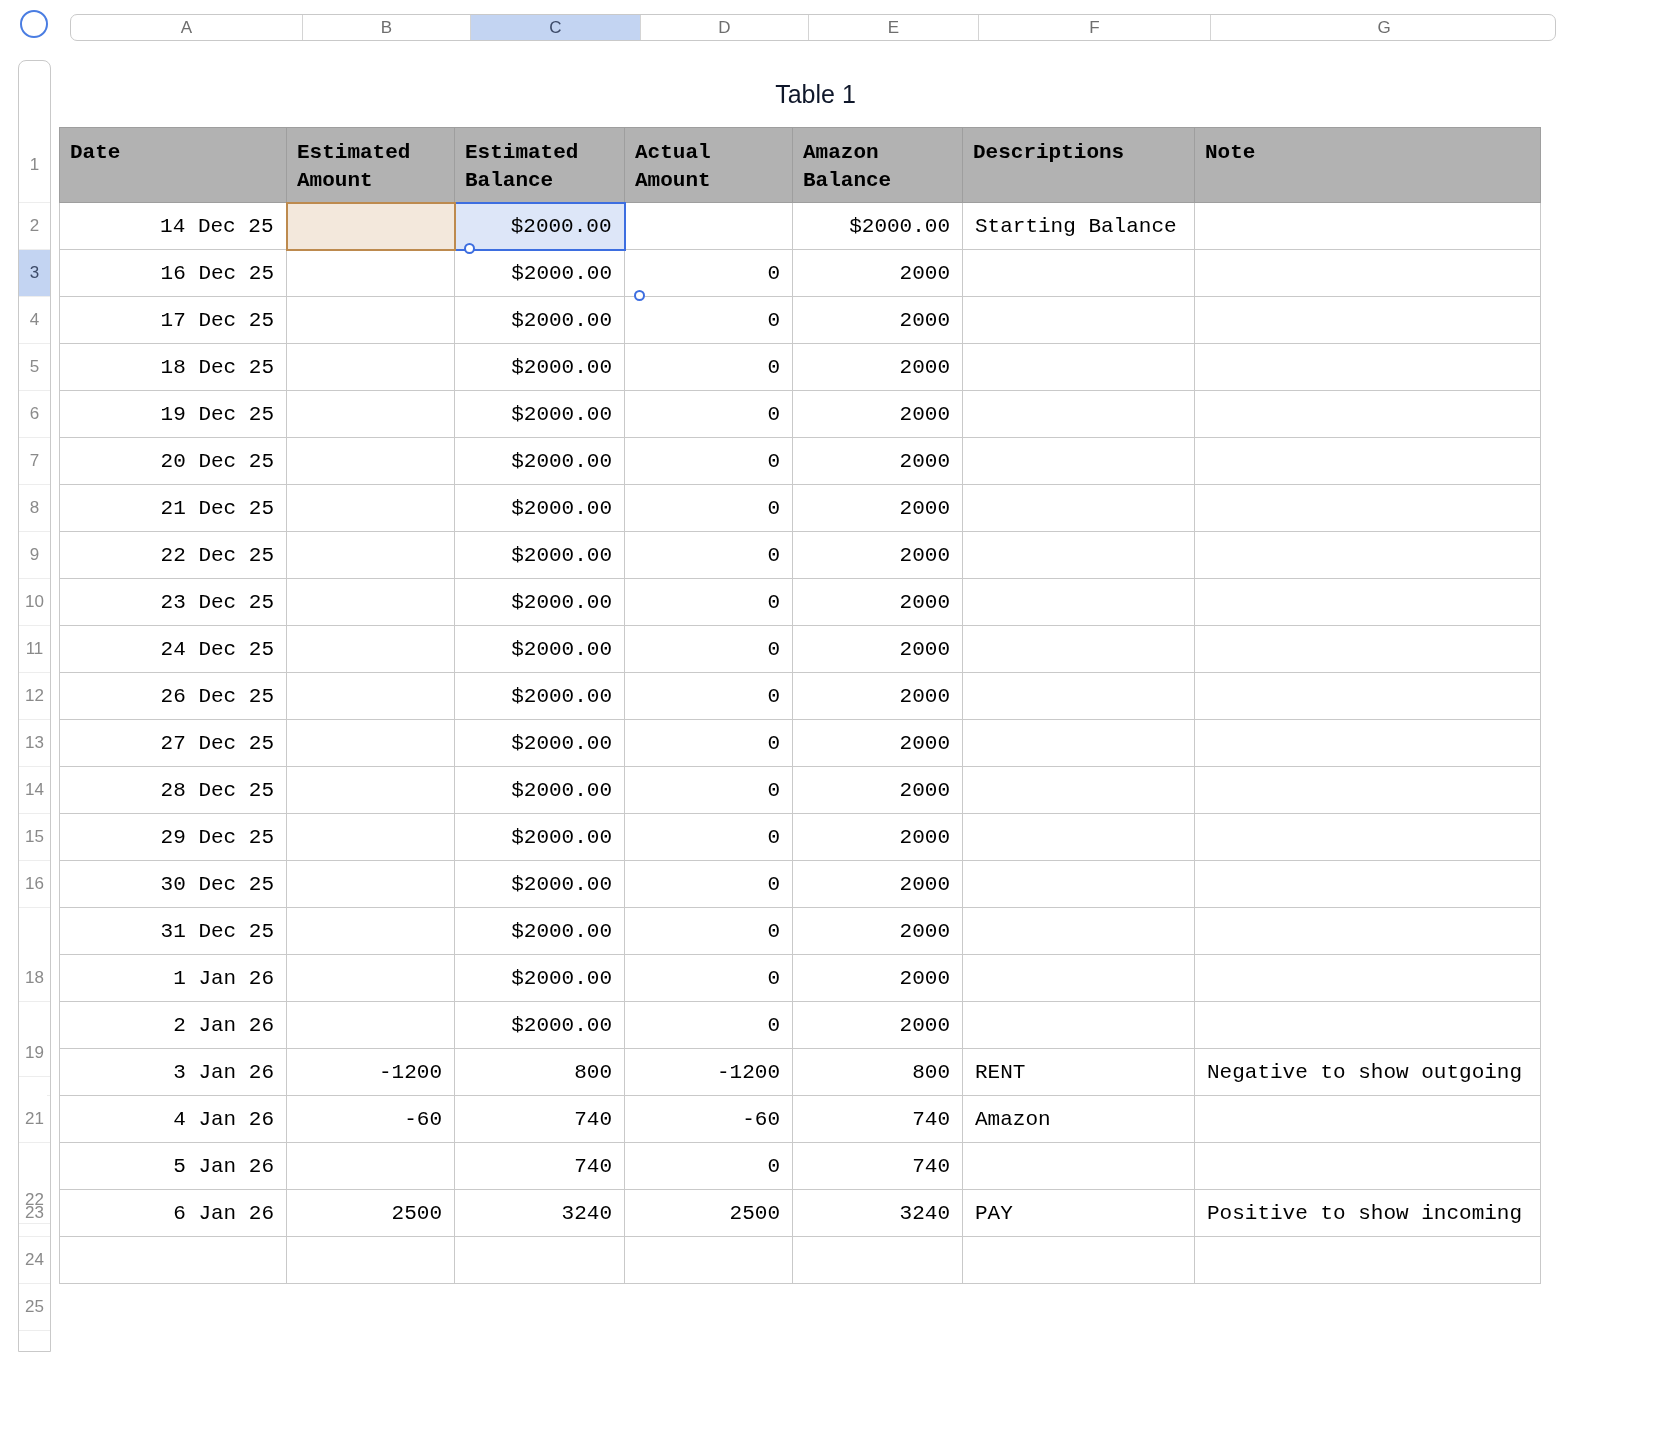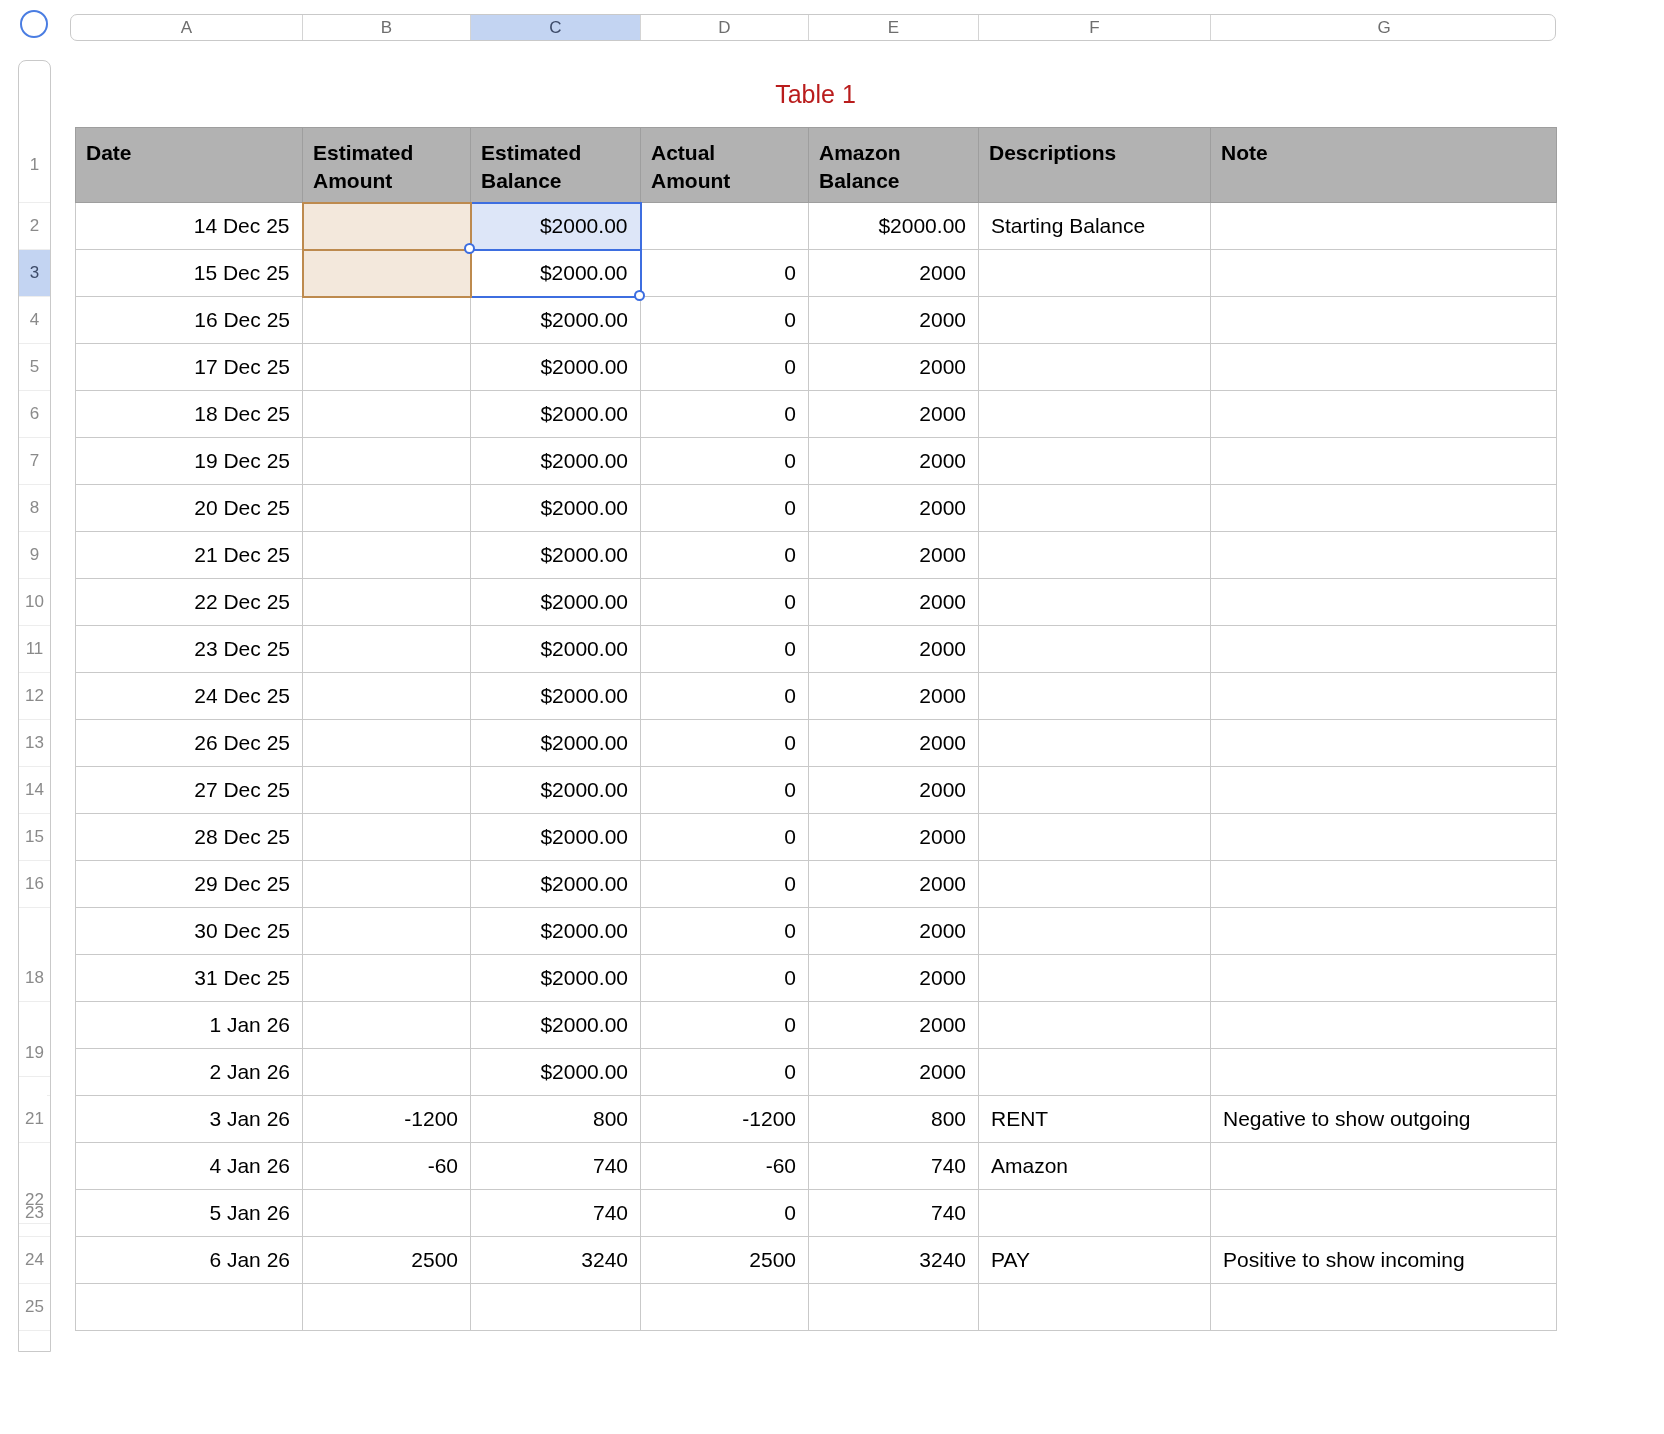--- a/index.html
+++ b/index.html
@@ -20,24 +20,24 @@
 
   
   .row-strip { position:absolute; left:18px; top:60px; width:33px; height:1292px;
     background:#fff; border:1px solid #c9c9c9; border-radius:8px 8px 0 0; overflow:hidden; }
   .row-tab { position:absolute; left:0; width:100%; display:flex; align-items:center;
     justify-content:center; color:#8a8a8a; font-size:17px; border-bottom:1px solid #ededed; }
   .row-tab.selected { background:#c3d4f2; color:#3c4a68; }
 
   
   .sheet-title { position:absolute; left:75px; top:80px; width:1481px; text-align:center;
-    font-size:25px; color:#b91c1c; }
-
-  
-  .table-wrap { position:absolute; left:75px; top:127px; width:1483px; height:1225px; overflow:hidden; }
+    font-size:25px; color:#0f172a; }
+
+  
+  .table-wrap { position:absolute; left:59px; top:127px; width:1483px; height:1225px; overflow:hidden;font-family:Liberation Mono, monospace; }
   table.sheet { border-collapse:collapse; table-layout:fixed; width:1481px; }
   table.sheet th { background:#b2b2b2; border:1px solid #9e9e9e; color:#000; text-align:left;
     vertical-align:top; padding:11px 10px 0 10px; font-size:21px; font-weight:bold;
     height:75px; white-space:normal; line-height:1.35; }
   table.sheet td { border:1px solid #c9c9c9; height:47px; font-size:21px; color:#000;
     padding:0 12px; white-space:nowrap; overflow:hidden; background:#fff; }
   td.al-r { text-align:right; }
   td.al-l { text-align:left; padding-left:10px; }
 
   
@@ -123,29 +123,20 @@
         <tr>
           <td class="al-r">14 Dec 25</td>
           <td class="al-r ref-cell"></td>
           <td class="al-r sel-cell sel-fill">$2000.00</td>
           <td class="al-r"></td>
           <td class="al-r">$2000.00</td>
           <td class="al-l">Starting Balance</td>
           <td class="al-l"></td>
         </tr>
         <tr>
-          <td class="al-r">15 Dec 25</td>
-          <td class="al-r ref-cell"></td>
-          <td class="al-r sel-cell">$2000.00</td>
-          <td class="al-r">0</td>
-          <td class="al-r">2000</td>
-          <td class="al-l"></td>
-          <td class="al-l"></td>
-        </tr>
-        <tr>
           <td class="al-r">16 Dec 25</td>
           <td class="al-r"></td>
           <td class="al-r">$2000.00</td>
           <td class="al-r">0</td>
           <td class="al-r">2000</td>
           <td class="al-l"></td>
           <td class="al-l"></td>
         </tr>
         <tr>
           <td class="al-r">17 Dec 25</td>

